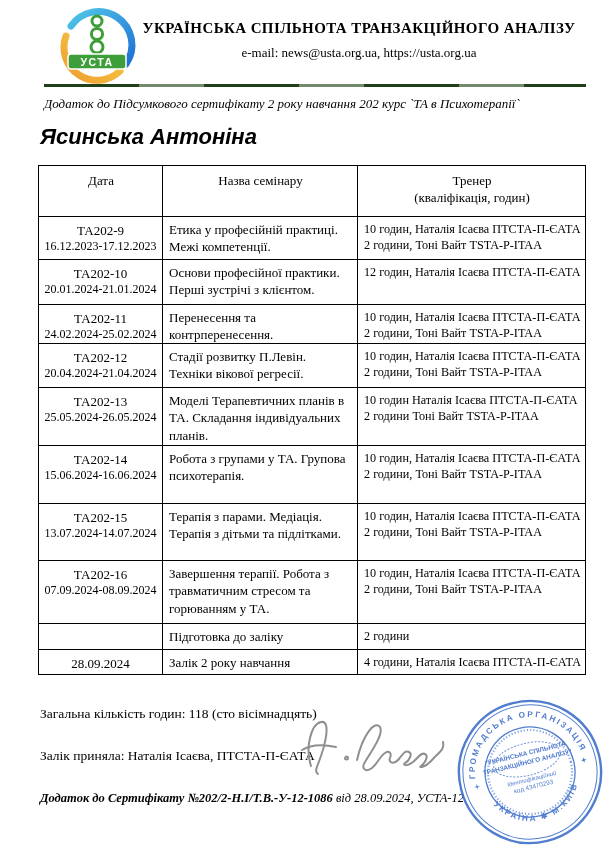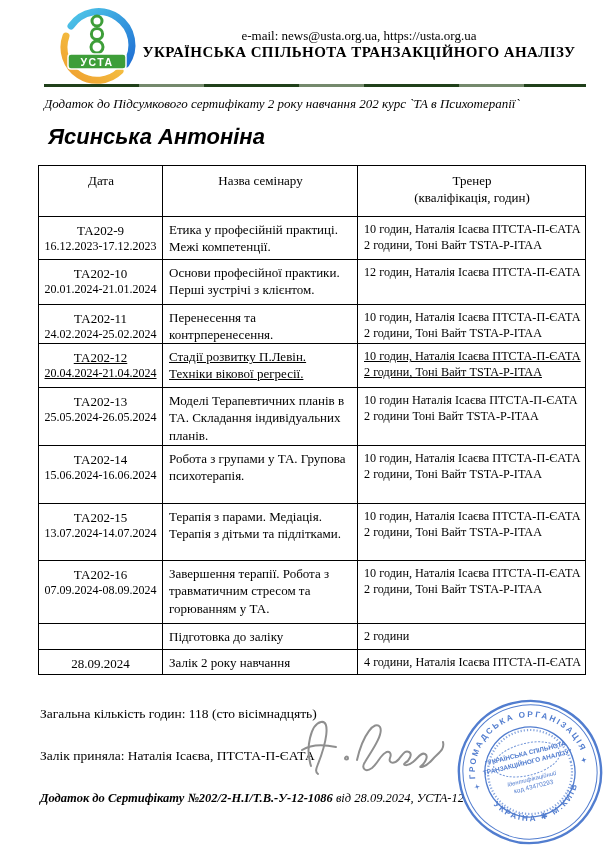--- a/index.html
+++ b/index.html
@@ -8,21 +8,21 @@
   .abs{position:absolute;}
 
   
   #org-block{left:128px;top:20px;width:462px;text-align:center;}
   #org-title{font-weight:bold;font-size:15px;letter-spacing:.4px;}
   #org-contact{font-size:13px;margin-top:8px;}
   #green-rule{left:44px;top:84px;width:542px;height:3px;
     background:repeating-linear-gradient(90deg,#20401a 0 95px,#74896c 95px 160px);}
 
   #subtitle{left:44px;top:96px;width:540px;font-style:italic;font-size:13px;}
-  #student-name{left:48px;top:124px;font-family:"Liberation Sans",sans-serif;
+  #student-name{left:40px;top:124px;font-family:"Liberation Sans",sans-serif;
     font-weight:bold;font-style:italic;font-size:22px;}
 
   
   #seminar-table{left:38px;top:165px;}
   table{border-collapse:collapse;table-layout:fixed;width:547px;}
   th,td{border:1px solid #000;vertical-align:top;font-weight:normal;
         font-size:13px;line-height:1.32;padding:4px 5px 0 6px;overflow:hidden;}
   th{padding-top:6px;height:44px;}
   td.c-date{text-align:center;padding:5px 2px 0 2px;}
   td.c-date .code{font-size:13px;}
@@ -58,22 +58,22 @@
     <path d="M 17,22 A 33,33 0 1 1 72,60" fill="none" stroke="url(#gBlue)" stroke-width="7" stroke-linecap="round"></path>
     <path d="M 66,67 A 33,33 0 0 1 12,32" fill="none" stroke="url(#gYellow)" stroke-width="7" stroke-linecap="round"></path>
     <circle cx="43" cy="17" r="5" fill="none" stroke="#3e9e39" stroke-width="3"></circle>
     <circle cx="43" cy="30" r="5.6" fill="none" stroke="#3e9e39" stroke-width="3"></circle>
     <circle cx="43" cy="43" r="6" fill="none" stroke="#3e9e39" stroke-width="3"></circle>
     <rect x="14" y="50" width="58" height="15" rx="3" fill="#3e9e39" stroke="#fff" stroke-width="1.5"></rect>
     <text x="43" y="61.5" text-anchor="middle" font-family="Liberation Sans, sans-serif" font-size="10.5" font-weight="bold" letter-spacing="1.5" fill="#fff">УСТА</text>
   </svg>
 
   <div id="org-block" class="abs">
+    <div id="org-title">УКРАЇНСЬКА СПІЛЬНОТА ТРАНЗАКЦІЙНОГО АНАЛІЗУ</div>
     <div id="org-contact">e-mail: news@usta.org.ua, https://usta.org.ua</div>
-    <div id="org-title">УКРАЇНСЬКА СПІЛЬНОТА ТРАНЗАКЦІЙНОГО АНАЛІЗУ</div>
   </div>
   <div id="green-rule" class="abs"></div>
 
   <div id="subtitle" class="abs">Додаток до Підсумкового сертифікату 2 року навчання 202 курс `ТА в Психотерапії`</div>
   <div id="student-name" class="abs">Ясинська Антоніна</div>
 
   <div id="seminar-table" class="abs">
     <table>
       <colgroup>
           <col style="width:124px">
@@ -123,21 +123,21 @@
               <div class="dates">24.02.2024-25.02.2024</div>
             </td>
             <td class="c-sem">
               <div>Перенесення та контрперенесення.</div>
             </td>
             <td class="c-tr">
               <div>10 годин, Наталія Ісаєва ПТСТА-П-ЄАТА</div>
               <div>2 години, Тоні Вайт TSTA-P-ITAA</div>
             </td>
           </tr>
-          <tr style="height: 44px; text-decoration: underline;">
+          <tr style="height: 44px;">
             <td class="c-date">
               <div class="code">ТА202-12</div>
               <div class="dates">20.04.2024-21.04.2024</div>
             </td>
             <td class="c-sem">
               <div>Стадії розвитку П.Левін. Техніки вікової регресії.</div>
             </td>
             <td class="c-tr">
               <div>10 годин, Наталія Ісаєва ПТСТА-П-ЄАТА</div>
               <div>2 години, Тоні Вайт TSTA-P-ITAA</div>

